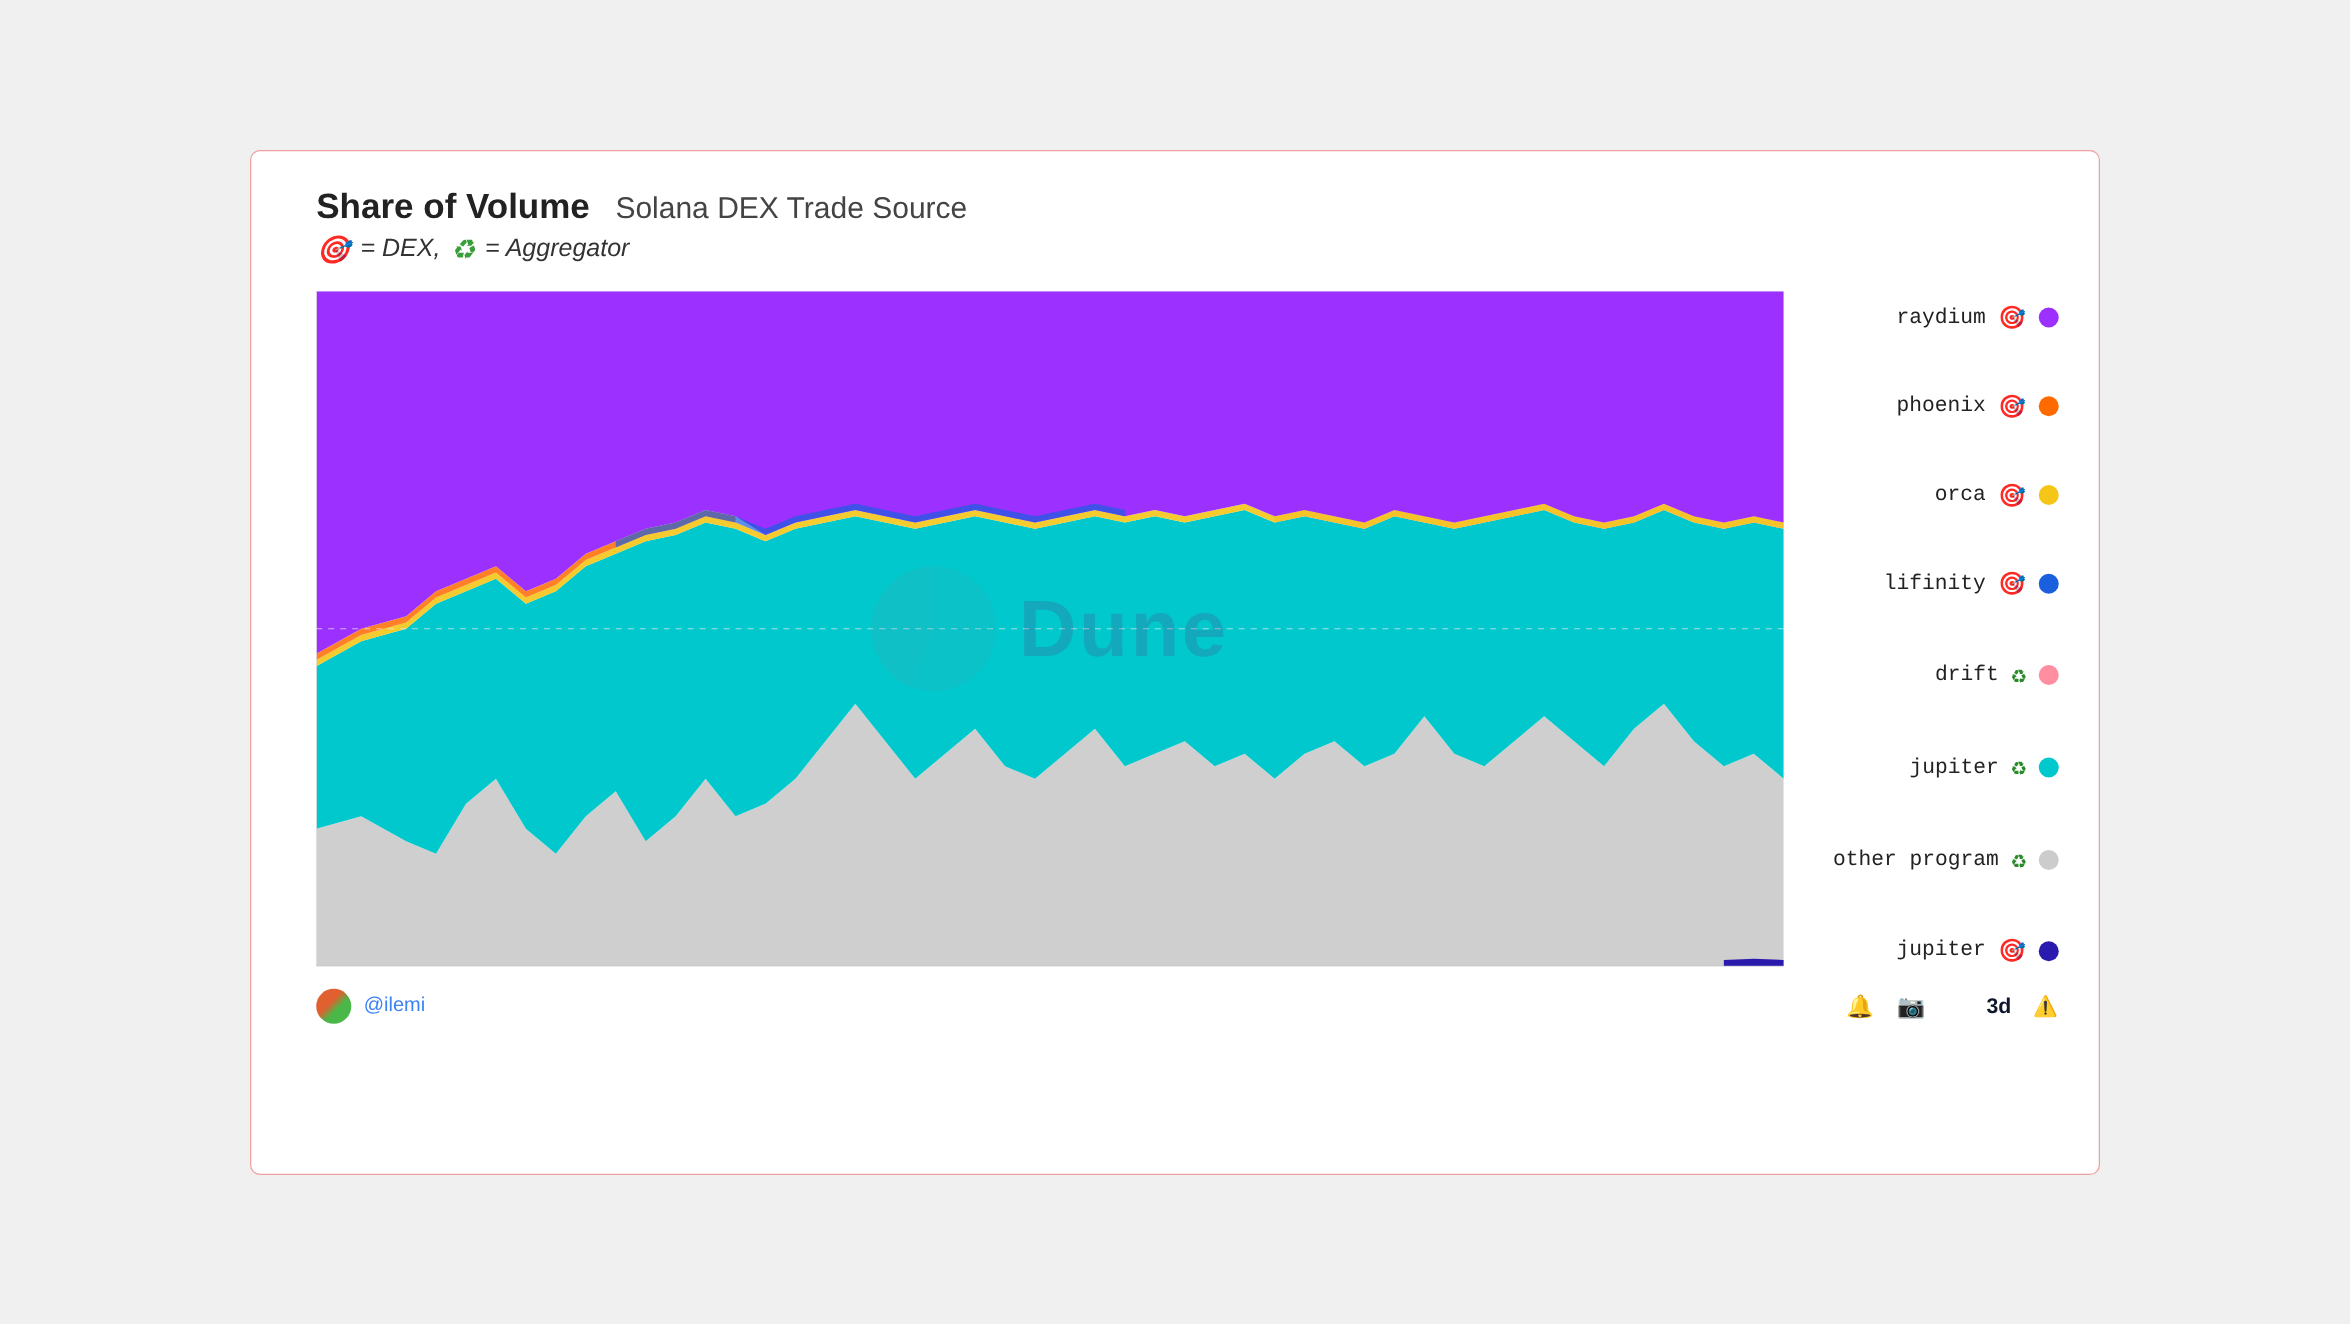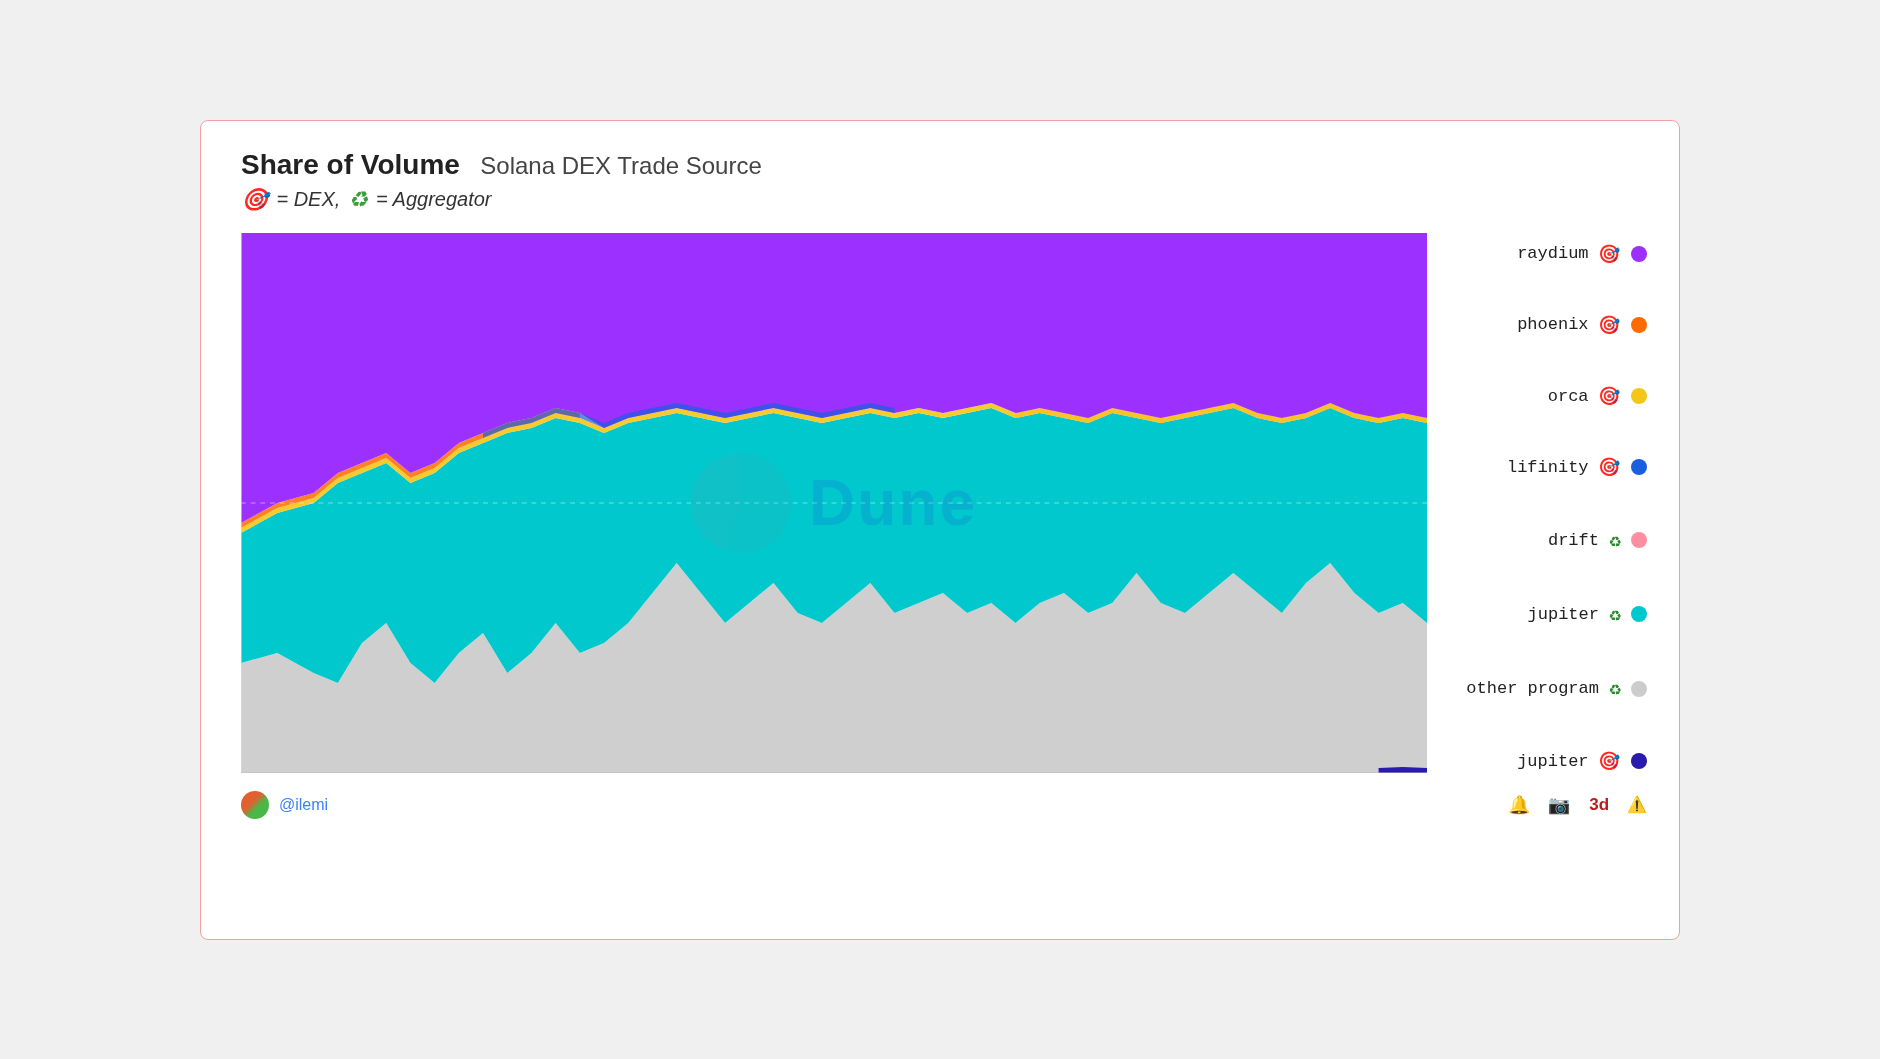--- a/index.html
+++ b/index.html
@@ -8,21 +8,21 @@
       display: flex;
       justify-content: center;
       align-items: center;
       min-height: 100vh;
       font-family: -apple-system, BlinkMacSystemFont, 'Segoe UI', sans-serif;
     }
     .card {
       background: #fff;
       border: 1.5px solid #f0a0a0;
       border-radius: 8px;
-      padding: 28px 32px 24px 40px;
+      padding: 28px 32px 24px 52px;
       width: 1480px;
       min-height: 820px;
       position: relative;
     }
     .header-title {
       font-size: 28px;
       font-weight: 700;
       color: #222;
       display: inline;
     }
@@ -119,23 +119,24 @@
       color: #3b82f6;
     }
     .footer-right {
       display: flex;
       align-items: center;
       gap: 18px;
       font-size: 16px;
       color: #aaa;
     }
     .badge-3d {
-      color: #b91c1c;
+      color: #0f172a;
       font-weight: 600;
       font-size: 17px;
+      margin-left: 31px;
     }
     .dune-watermark {
       position: absolute;
       top: 50%;
       left: 50%;
       transform: translate(-50%, -50%);
       opacity: 0.18;
       display: flex;
       align-items: center;
       gap: 18px;
@@ -143,21 +144,21 @@
     }
     .dune-circle {
       width: 100px;
       height: 100px;
       border-radius: 50%;
       background: conic-gradient(#3da8b8 0deg 200deg, #5a9eb5 200deg 360deg);
     }
     .dune-text {
       font-size: 64px;
       font-weight: 700;
-      color: #1d4ed8;
+      color: #701a75;
       letter-spacing: 2px;
     }
     .avatar-circle {
       width: 28px;
       height: 28px;
       border-radius: 50%;
       background: linear-gradient(135deg, #e06030 40%, #4ab848 60%);
       display: flex;
       align-items: center;
       justify-content: center;

